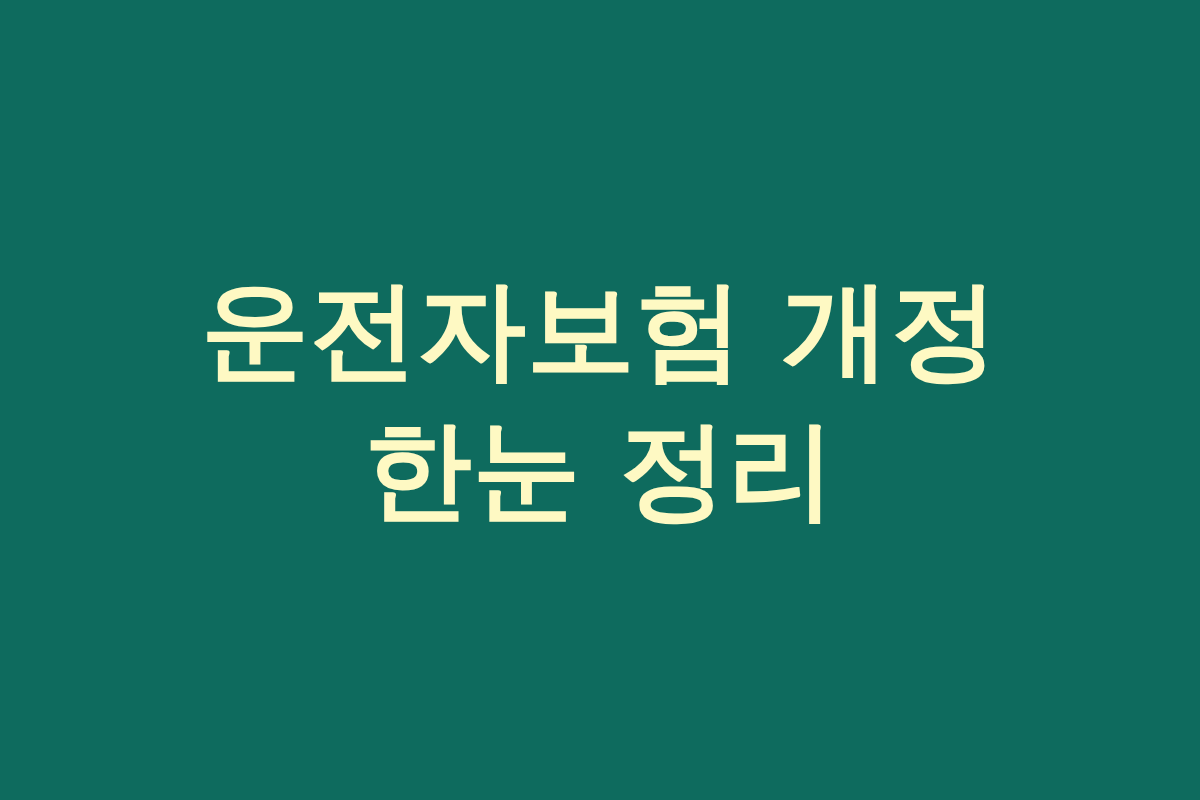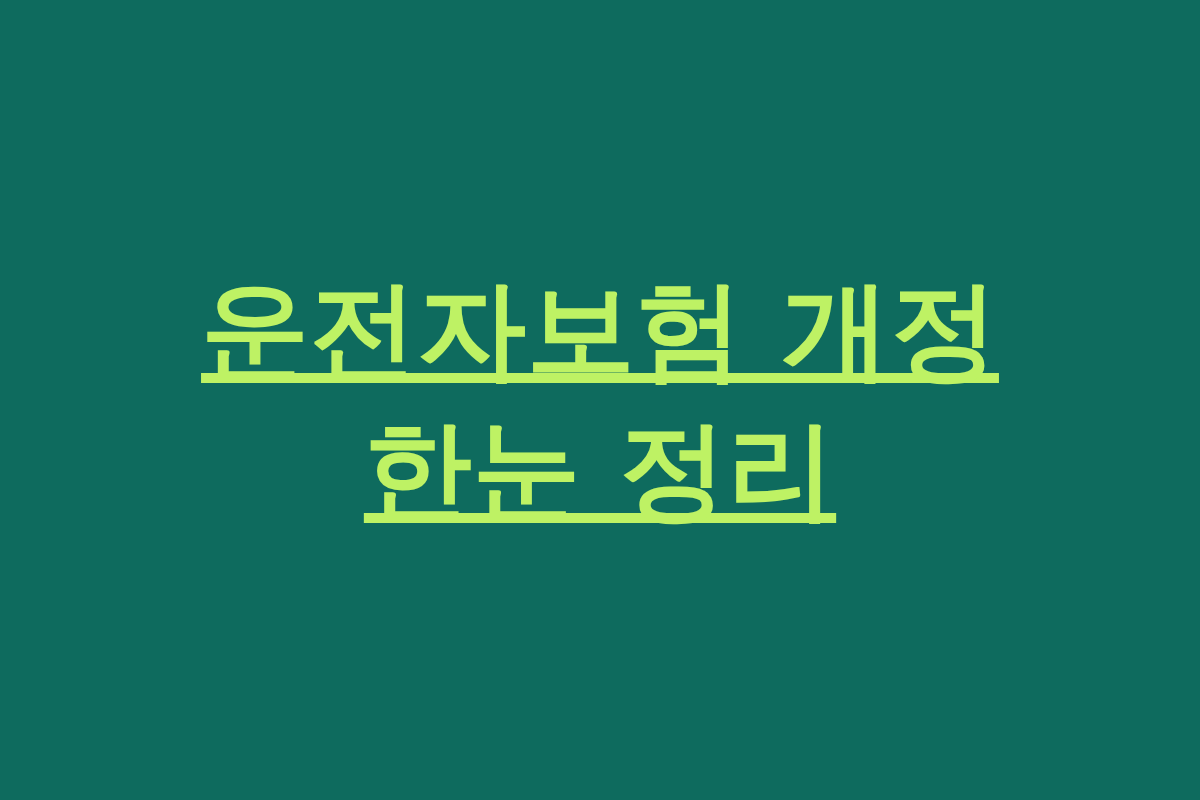--- a/index.html
+++ b/index.html
@@ -41,15 +41,15 @@
     overflow-wrap: break-word;
     color: #F9E04A;
     -webkit-font-smoothing: antialiased;
   }
 </style>
 </head>
 <body>
 
 <div id="title-card" style="background: rgb(14, 107, 94);">
 
-  <h1 id="headline" style="color: #bef264; text-decoration: underline;">운전자보험 개정 한눈 정리</h1>
+  <h1 id="headline" style="color: #fef9c3;">운전자보험 개정 한눈 정리</h1>
 
 </div>
 
 </body></html>

